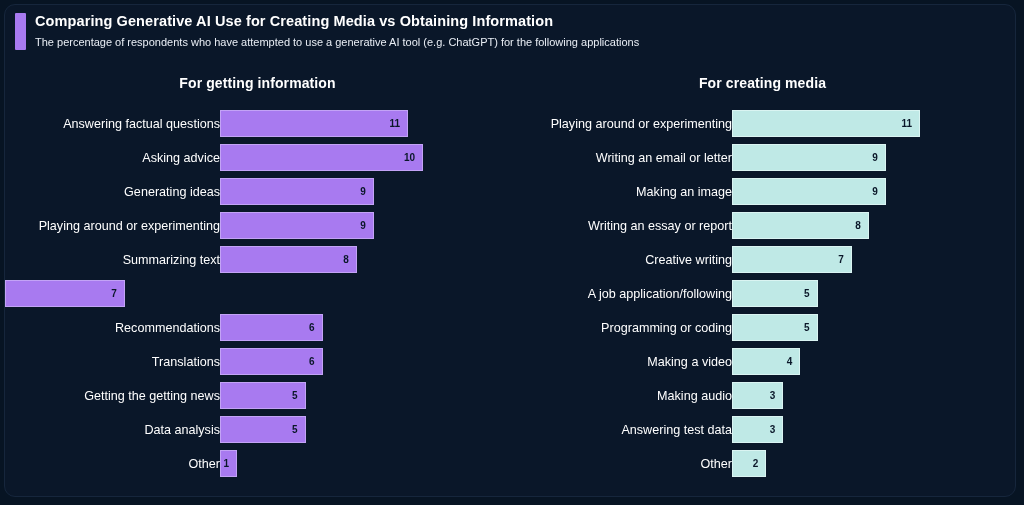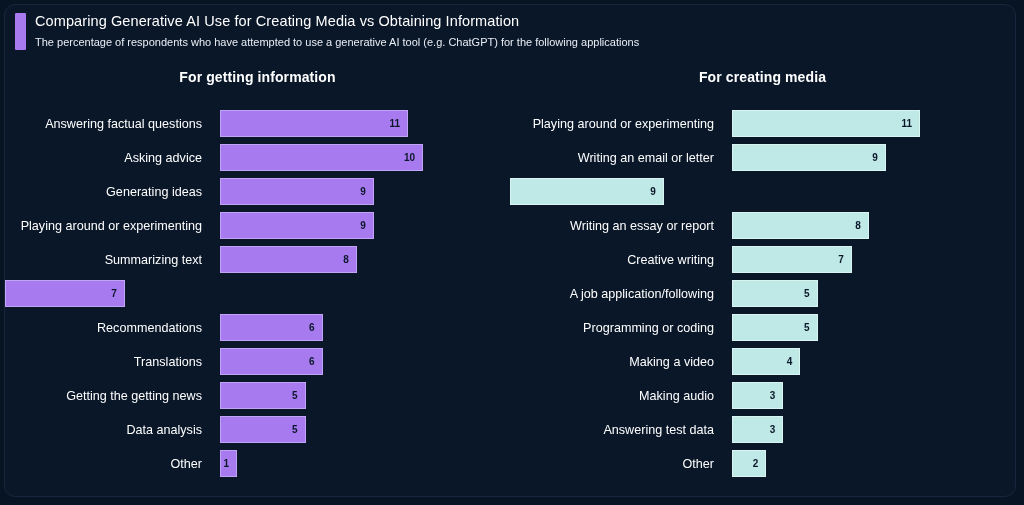--- a/index.html
+++ b/index.html
@@ -48,21 +48,21 @@
     border-radius: 1px;
   }
   .header-text {
     position: absolute;
     left: 30px;
     top: 7px;
     right: 14px;
   }
   .header-title {
     font-size: 14.5px;
-    font-weight: normal;
+    font-weight: bold;
     color: #ffffff;
     letter-spacing: 0.1px;
     line-height: 19px;
     white-space: nowrap;
   }
   .header-subtitle {
     font-size: 11px;
     font-weight: normal;
     color: #e9eef5;
     line-height: 17px;
@@ -80,21 +80,21 @@
     display: flex;
   }
   .panel {
     position: relative;
     width: 50%;
     height: 100%;
   }
 
   .panel-title {
     position: absolute;
-    top: 10px;
+    top: 16px;
     left: 0;
     width: 100%;
     text-align: center;
     font-size: 14px;
     font-weight: bold;
     color: #ffffff;
     letter-spacing: 0.1px;
   }
 
   .chart {
@@ -108,21 +108,21 @@
   .row {
     position: relative;
     height: 34px;
     display: flex;
     align-items: center;
   }
   .row-label {
     width: 215px;
     flex: 0 0 215px;
     text-align: right;
-    padding-right: 18px;
+    padding-right: 0;
     box-sizing: border-box;
     font-size: 12.6px;
     color: #ffffff;
     white-space: nowrap;
     overflow: hidden;
   }
   .panel-right .row-label {
     width: 222px;
     flex: 0 0 222px;
   }
@@ -281,20 +281,21 @@
           </div>
           <div class="row">
             <div class="row-label">Writing an email or letter</div>
             <div class="bar-area">
               <div class="bar" style="width: 153.9px;">
                 <span class="bar-value">9</span>
               </div>
             </div>
           </div>
           <div class="row">
+            <div class="row-label">Making an image</div>
             <div class="bar-area">
               <div class="bar" style="width: 153.9px;">
                 <span class="bar-value">9</span>
               </div>
             </div>
           </div>
           <div class="row">
             <div class="row-label">Writing an essay or report</div>
             <div class="bar-area">
               <div class="bar" style="width: 136.8px;">

